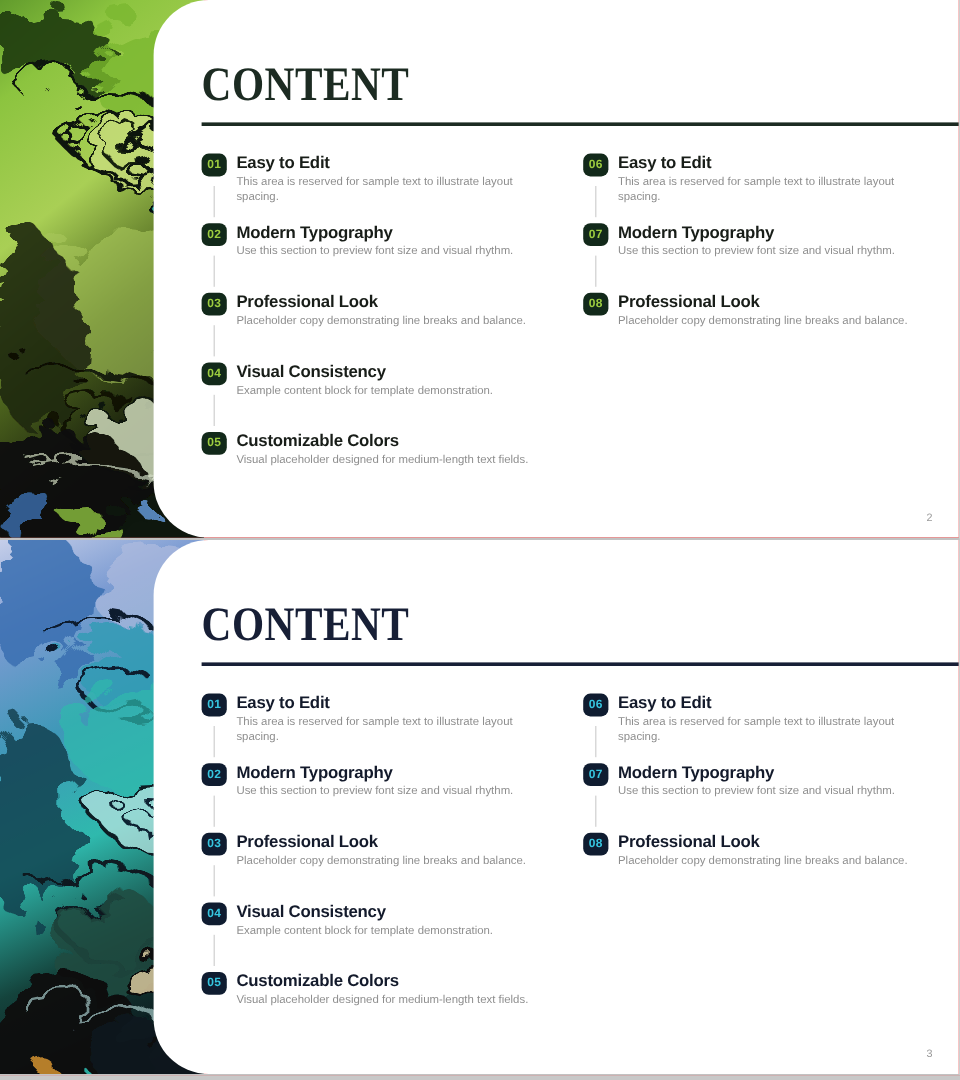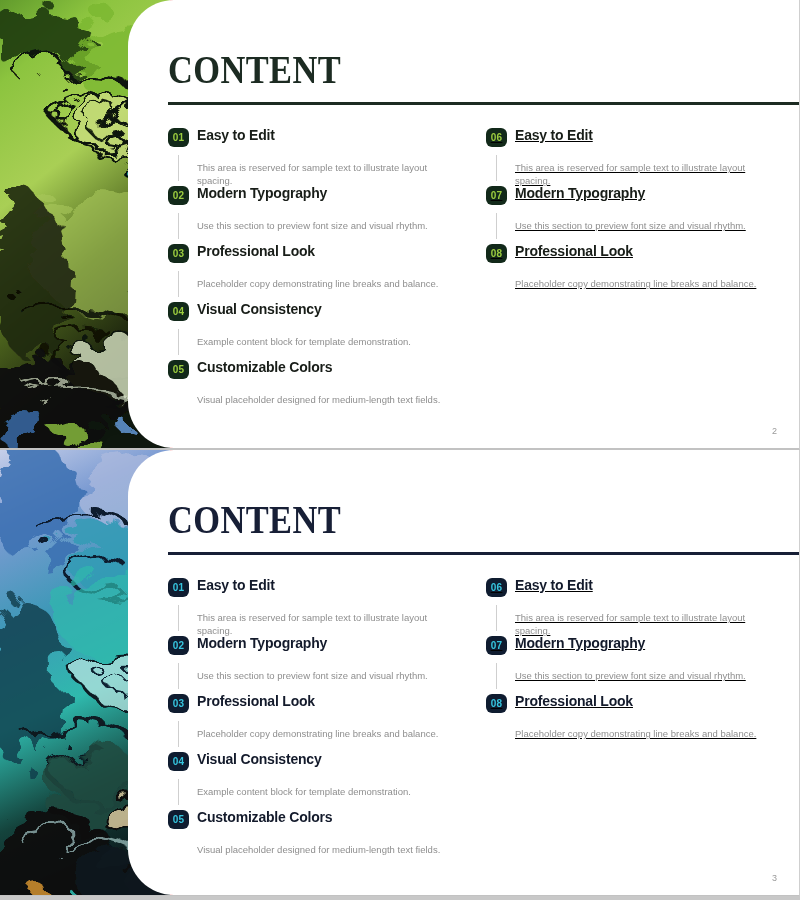--- a/index.html
+++ b/index.html
@@ -28,39 +28,39 @@
     color:var(--title-color);letter-spacing:0.5px;
     transform:scaleX(0.86);transform-origin:left center;white-space:nowrap;
   }
   .rule{
     position:absolute;left:40px;right:0;top:102px;height:3px;
     background:var(--title-color);
   }
   .cols{position:absolute;left:40px;top:128px;display:flex;}
   .col{display:flex;flex-direction:column;}
   .col-left{width:318px;}
-  .col-right{width:300px;text-decoration:underline;}
+  .col-right{width:300px;}
 
   .item{position:relative;display:flex;height:58px;align-items:flex-start;}
   .badge{
     flex:0 0 auto;width:21px;height:19px;border-radius:6px;
     background:var(--badge-bg);color:var(--badge-fg);
     font-size:10px;font-weight:700;letter-spacing:0.3px;
     display:flex;align-items:center;justify-content:center;
   }
   .connector{
     position:absolute;left:10px;top:27px;bottom:5px;width:1px;background:#cfcfcf;
   }
   .item-text{margin-left:8px;}
   .item-heading{
     font-size:14px;font-weight:700;letter-spacing:-0.2px;line-height:1.1;
     color:var(--heading-color);
   }
   .item-desc{
-    margin-top:19px;font-size:9.5px;line-height:1.35;color:#8e8e8e;max-width:268px;
+    margin-top:3px;font-size:9.5px;line-height:1.35;color:#8e8e8e;max-width:268px;
   }
   .pageno{
     position:absolute;right:22px;bottom:12px;font-size:9px;color:#9a9a9a;
   }
 </style>
 </head>
 <body>
 
 <section class="slide slide-1" style="--badge-bg: #12291a; --badge-fg: #9ccd3f; --title-color: #1c2b22; --heading-color: #181d18;">
   <div class="art">

